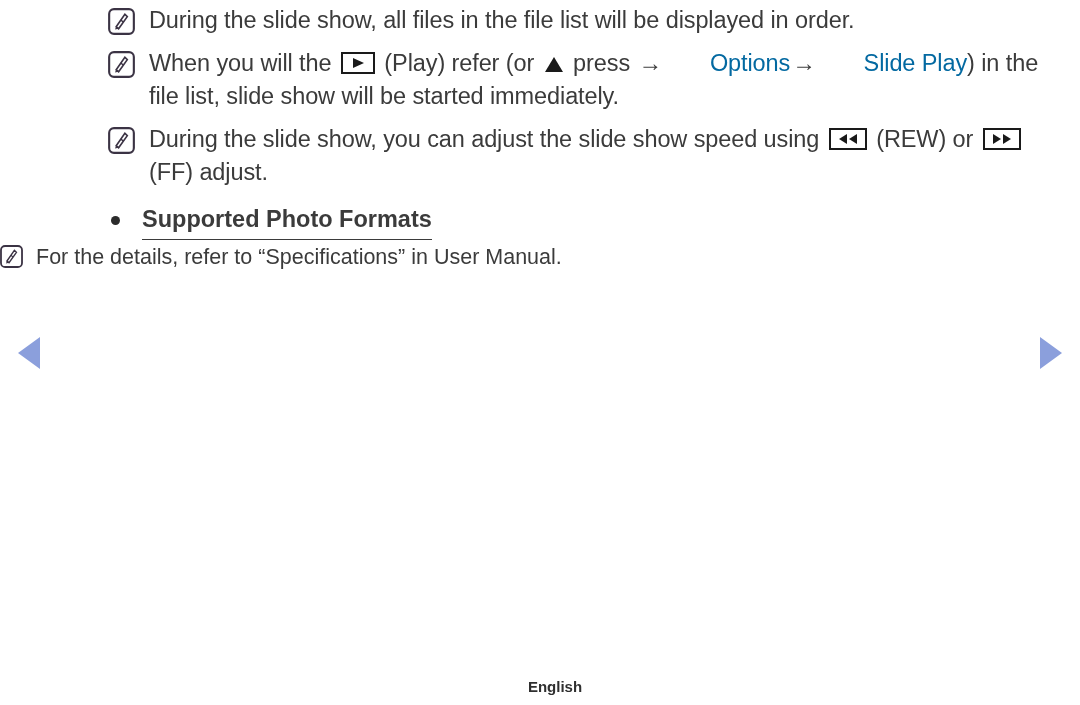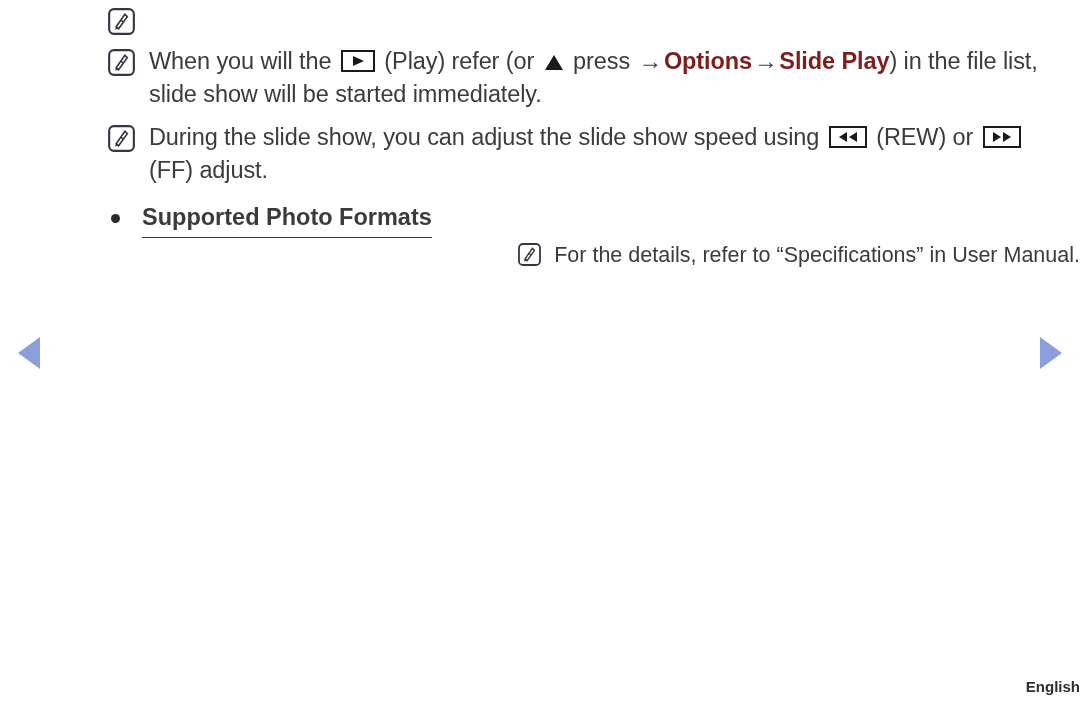--- a/index.html
+++ b/index.html
@@ -75,21 +75,20 @@
     border-bottom: 1.6px solid #3b3b3b;
     padding-bottom: 3px;
     font-weight: bold;
   }
 
   
   .subnote-row {
     display: flex;
     align-items: flex-start;
     margin-top: 0;
-    justify-content: flex-end;
   }
   .subnote-row .note-icon {
     width: 23px;
     height: 23px;
     margin-top: 3px;
   }
   .subnote-row .note-body {
     font-size: 21.5px;
     line-height: 30px;
     padding-left: 13px;
@@ -111,21 +110,21 @@
   .tri-up {
     display: inline-block;
     width: 0; height: 0;
     border-left: 9px solid transparent;
     border-right: 9px solid transparent;
     border-bottom: 15px solid #1a1a1a;
     vertical-align: -1px;
     margin: 0 4px;
   }
 
-  .hl { color: #7f1d1d; font-weight: bold; }
+  .hl { color: #0369a1; font-weight: normal; margin-left: 46px; }
   .arrow { color: #3b3b3b; padding: 0 2px; }
 
   
   .nav-arrow {
     position: absolute;
     width: 0; height: 0;
     cursor: pointer;
   }
   .nav-prev {
     left: 18px;
@@ -141,41 +140,42 @@
     border-bottom: 16px solid transparent;
     border-left: 22px solid #8b9fdc;
   }
 
   
   .footer {
     position: absolute;
     left: 0;
     right: 0;
     bottom: 10px;
-    text-align: right;
+    text-align: center;
     font-size: 15px;
     font-weight: bold;
     color: #2f2f2f;
     margin-left: 30px;
   }
 </style>
 </head>
 <body>
 
 <div class="content">
 
   <div class="note-row">
     <span class="note-icon">
       <svg viewBox="0 0 28 28" width="100%" height="100%">
         <rect x="1.2" y="1.2" width="25.6" height="25.6" rx="5" ry="5" fill="#ffffff" stroke="#3b3344" stroke-width="2.2"></rect>
         <path d="M8.5 19.5 L17.5 6.5 L20 9 L11 21.5 Z" fill="none" stroke="#3b3344" stroke-width="1.7"></path>
         <path d="M8.5 19.5 L11 21.5 L7.2 22.4 Z" fill="#3b3344"></path>
         <line x1="13.2" y1="12.4" x2="15.7" y2="14.4" stroke="#3b3344" stroke-width="1.4"></line>
       </svg>
     </span>
+    <span class="note-body">During the slide show, all files in the file list will be displayed in order.</span>
   </div>
 
   <div class="note-row">
     <span class="note-icon">
       <svg viewBox="0 0 28 28" width="100%" height="100%">
         <rect x="1.2" y="1.2" width="25.6" height="25.6" rx="5" ry="5" fill="#ffffff" stroke="#3b3344" stroke-width="2.2"></rect>
         <path d="M8.5 19.5 L17.5 6.5 L20 9 L11 21.5 Z" fill="none" stroke="#3b3344" stroke-width="1.7"></path>
         <path d="M8.5 19.5 L11 21.5 L7.2 22.4 Z" fill="#3b3344"></path>
         <line x1="13.2" y1="12.4" x2="15.7" y2="14.4" stroke="#3b3344" stroke-width="1.4"></line>
       </svg>

